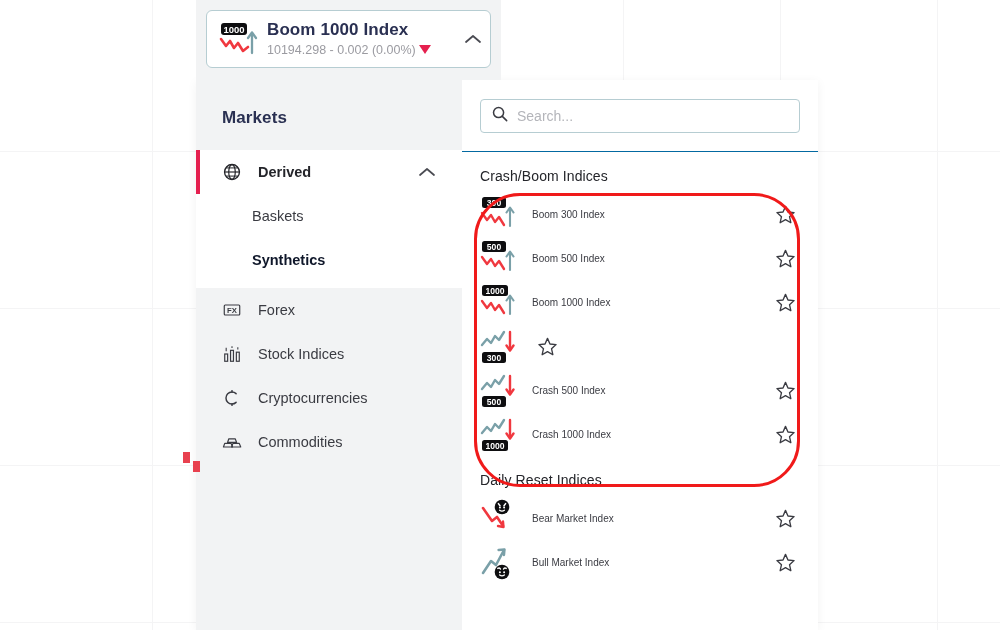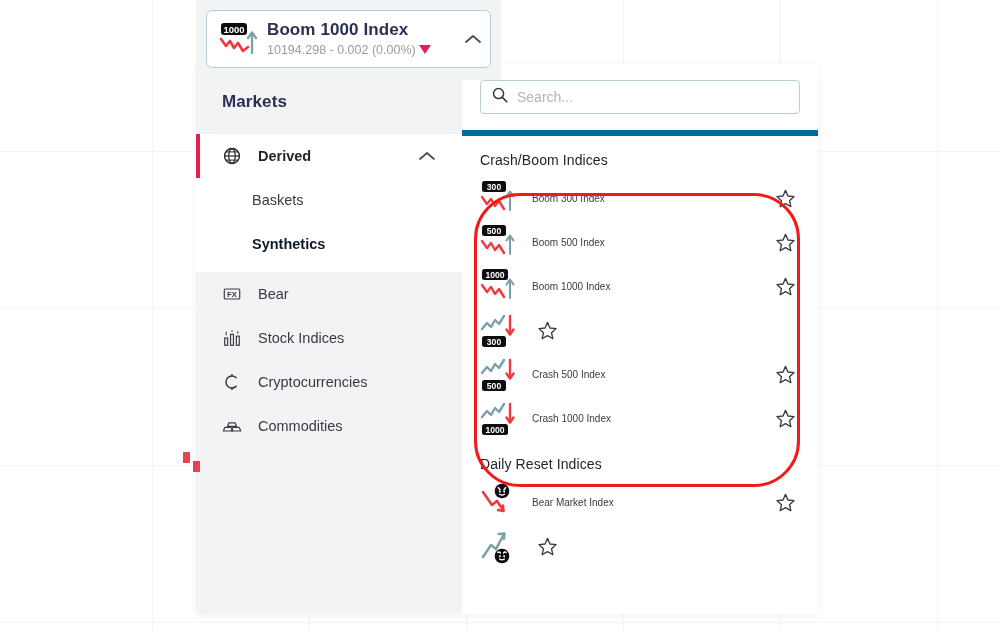--- a/index.html
+++ b/index.html
@@ -36,21 +36,21 @@
   .sym-icon{width:44px;margin-left:10px;flex:0 0 auto;
     display:flex;align-items:center;justify-content:center;}
   .sym-text{margin-left:6px;flex:1 1 auto;min-width:0;}
   .sym-title{font-size:17px;font-weight:bold;color:#2a3052;line-height:20px;letter-spacing:.1px;}
   .sym-sub{font-size:12.5px;color:#9b9ba1;line-height:18px;margin-top:1px;display:flex;align-items:center;gap:3px;}
   .tri-down{width:0;height:0;border-left:6px solid transparent;border-right:6px solid transparent;border-top:9px solid #e5204f;display:inline-block;}
   .card-chevron{width:34px;flex:0 0 auto;display:flex;align-items:center;justify-content:center;}
 
   
   .panel{
-    position:absolute;left:196px;top:64px;width:622px;height:550px;z-index:3;
+    position:absolute;left:196px;top:80px;width:622px;height:550px;z-index:3;
     background:#ffffff;
     box-shadow:0 2px 10px rgba(0,0,0,.05);
     display:flex;
   }
   .sidebar{
     width:266px;flex:0 0 auto;background:#f2f3f4;position:relative;
   }
   .sidebar-title{font-size:17px;font-weight:bold;color:#2a3052;padding:28px 0 0 26px;letter-spacing:.1px;}
   .nav{margin-top:22px;}
   .nav-row{
@@ -63,21 +63,21 @@
   .nav-row.active .lbl{font-weight:bold;color:#24252a;}
   .nav-row.active:before{content:"";position:absolute;left:0;top:0;bottom:0;width:4px;background:#e5204f;}
   .nav-row .chev{margin-left:auto;margin-right:26px;display:flex;align-items:center;}
   .subgroup{background:#ffffff;padding-bottom:6px;}
   .sub-row{height:44px;display:flex;align-items:center;padding-left:56px;box-sizing:border-box;text-align:center;}
   .sub-row .lbl{font-size:14.5px;color:#3a3b42;}
   .sub-row.selected .lbl{font-weight:bold;color:#0f172a;}
 
   .content{flex:1 1 auto;background:#ffffff;position:relative;}
   .search-wrap{height:72px;display:flex;align-items:center;padding:0 18px;box-sizing:border-box;
-    border-bottom:6px solid #0369a1;}
+    border-bottom:1px solid #0369a1;}
   .search-box{
     flex:1 1 auto;height:34px;border:1px solid #b6cdd2;border-radius:4px;
     display:flex;align-items:center;padding:0 10px;box-sizing:border-box;background:#fff;
   }
   .search-box .ph{font-size:14px;color:#b4b5ba;margin-left:8px;}
   .list{padding:0 18px;}
   .sec-head{font-size:14px;font-weight:normal;color:#24252a;margin:16px 0 8px 0;letter-spacing:.1px;}
   .row{height:44px;display:flex;align-items:center;}
   .row .ricon{width:52px;flex:0 0 auto;display:flex;align-items:flex-start;justify-content:flex-start;}
   .row .rlabel{font-size:10px;color:#3a3b42;flex:1 1 auto;}
@@ -157,21 +157,21 @@
         </div>
       </div>
 
       <div class="nav-row">
         <span class="ic">
           <svg width="20" height="20" viewBox="0 0 22 22">
             <rect x="2.5" y="5.5" width="17" height="11" rx="1" fill="none" stroke="#3a3b42" stroke-width="1.3"></rect>
             <text x="11" y="14.3" font-family="Liberation Sans, sans-serif" font-size="8.5" font-weight="bold" fill="#3a3b42" text-anchor="middle">FX</text>
           </svg>
         </span>
-        <span class="lbl">Bear</span>
+        <span class="lbl">Forex</span>
       </div>
 
       <div class="nav-row">
         <span class="ic">
           <svg width="20" height="20" viewBox="0 0 22 22">
             <rect x="3" y="11" width="3.2" height="8" fill="none" stroke="#3a3b42" stroke-width="1.3"></rect>
             <rect x="9.4" y="7" width="3.2" height="12" fill="none" stroke="#3a3b42" stroke-width="1.3"></rect>
             <rect x="15.8" y="9" width="3.2" height="10" fill="none" stroke="#3a3b42" stroke-width="1.3"></rect>
             <line x1="4.6" y1="8" x2="4.6" y2="4" stroke="#3a3b42" stroke-width="1.2"></line>
             <line x1="11" y1="4.5" x2="11" y2="2.5" stroke="#3a3b42" stroke-width="1.2"></line>
@@ -358,20 +358,21 @@
           <svg width="46" height="38" viewBox="0 0 46 38">
             <polyline points="3,30 11,18 16,22 24,7" fill="none" stroke="#7aa0a8" stroke-width="2.6" stroke-linejoin="round" stroke-linecap="round"></polyline>
             <polyline points="18.5,7 24.5,6.5 24,12" fill="none" stroke="#7aa0a8" stroke-width="2.4" stroke-linejoin="round" stroke-linecap="round"></polyline>
             <circle cx="22" cy="29" r="7.3" fill="#0e0e10"></circle>
             <path d="M17.8 25.4q1.6 -1.2 2.6 .6M26.2 25.4q-1.6 -1.2 -2.6 .6" stroke="#ffffff" stroke-width="1.5" stroke-linecap="round" fill="none"></path>
             <circle cx="19.9" cy="29.2" r="1" fill="#ffffff"></circle>
             <circle cx="24.1" cy="29.2" r="1" fill="#ffffff"></circle>
             <path d="M19.6 32q2.4 1.8 4.8 0" stroke="#ffffff" stroke-width="1.3" fill="none" stroke-linecap="round"></path>
           </svg>
         </span>
+        <span class="rlabel">Bull Market Index</span>
         <span class="rstar">
           <svg width="21" height="21" viewBox="0 0 22 22">
               <polygon points="11,2.5 13.6,8.4 20,9 15.2,13.3 16.6,19.6 11,16.3 5.4,19.6 6.8,13.3 2,9 8.4,8.4" fill="none" stroke="#3a3b42" stroke-width="1.4" stroke-linejoin="round"></polygon>
             </svg>
         </span>
       </div>
 
     </div>
   </div>
 </div>

